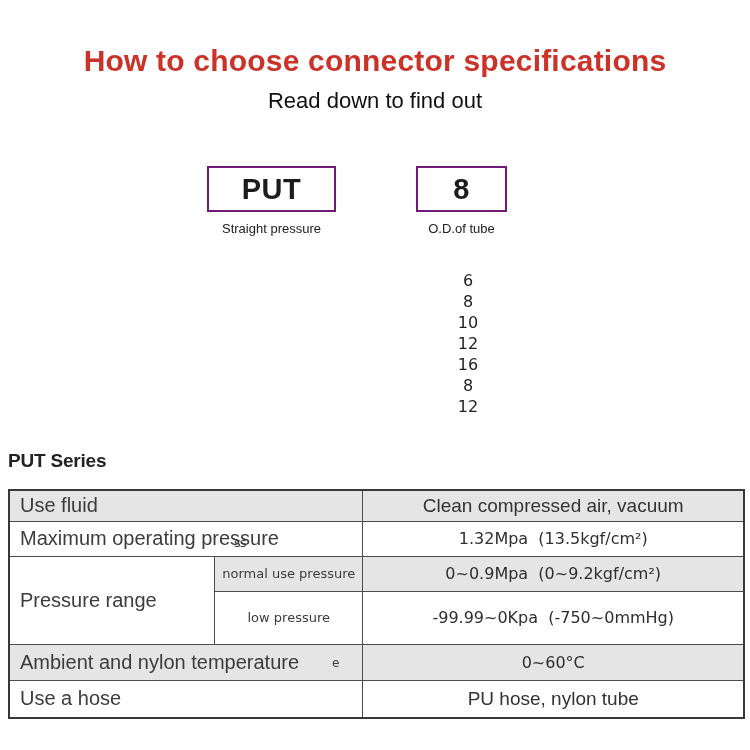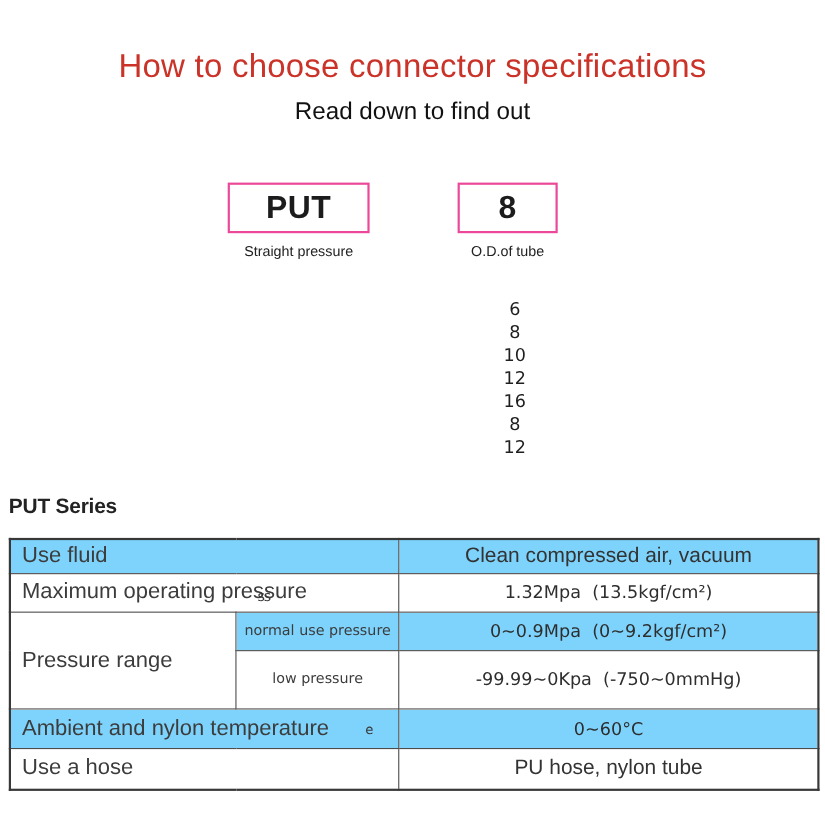--- a/index.html
+++ b/index.html
@@ -9,34 +9,34 @@
     width:750px; height:750px;
     background:#ffffff;
     font-family:"Liberation Sans", sans-serif;
     overflow:hidden;
   }
 
   
   .title {
     position:absolute; top:44px; left:0; width:750px;
     text-align:center;
-    font-size:30px; font-weight:400;
+    font-size:30px; font-weight:700;
     color:#cb3228;
     letter-spacing:0.2px;
   }
   .subtitle {
     position:absolute; top:88px; left:0; width:750px;
     text-align:center;
     font-size:22px; color:#111111;
   }
 
   
   .code-box {
     position:absolute;
-    border:2px solid #ec4899;
+    border:2px solid #701a75;
     background:#ffffff;
     display:flex; align-items:center; justify-content:center;
     font-weight:700; font-size:29px; color:#1c1c1c;
     letter-spacing:0.5px;
   }
   .box-put  { left:207px; top:166px; width:129px; height:46px; }
   .box-size { left:416px; top:166px; width:91px;  height:46px; }
   .caption {
     position:absolute; top:221px;
     text-align:center;
@@ -66,21 +66,21 @@
     border-collapse:collapse;
     table-layout:fixed;
     border:2px solid #383838;
   }
   .spec-table td {
     border:1px solid #4c4c4c;
     vertical-align:middle;
     color:#3a3a3a;
     overflow:hidden;
   }
-  .beige { background:#7dd3fc; }
+  .beige { background:#e5e5e5; }
   .rel   { position:relative; }
   td.label {
     font-size:20px;
     padding-left:10px;
     text-align:left;
     color:#3c3c3c;
   }
   td.sub-label {
     font-size:13px;
     text-align:center;

